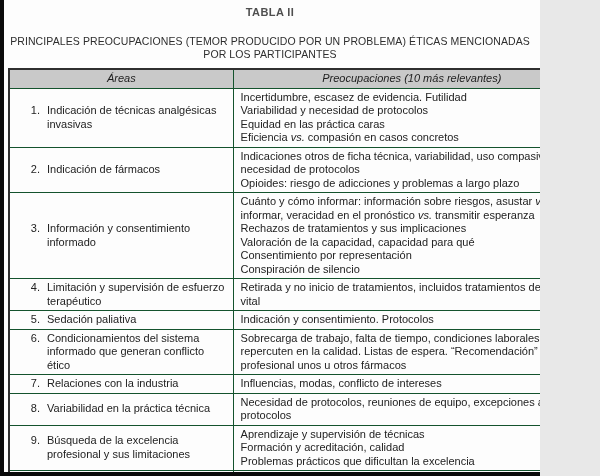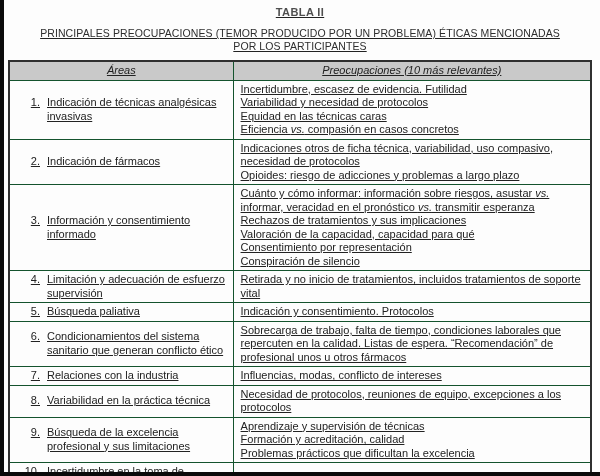--- a/index.html
+++ b/index.html
@@ -1,24 +1,23 @@
 <!DOCTYPE html>
 <html><head>
 <meta charset="utf-8">
 <style>
   html,body{margin:0;padding:0;background:#e8e8e8;}
   .page{
     position:relative;
-    width:600px;height:476px;
+    width:540px;height:476px;
     background:#fdfdfd;
     font-family:"Liberation Sans", sans-serif;
     color:#222;
     overflow:hidden;
     box-sizing:border-box;
-    text-decoration:underline;
   }
   .scan-edge-left{
     position:absolute;left:0;top:0;width:4px;height:476px;
     background:#0a0a0a;
   }
   .scan-edge-bottom{
     position:absolute;left:0;bottom:0;width:600px;height:4px;
     background:#0a0a0a;
   }
   .caption{
@@ -26,21 +25,21 @@
     text-align:center;
     line-height:13px;
   }
   .caption-title{
     font-size:11px;
     font-weight:700;
     letter-spacing:.4px;
     color:#4f4f4f;
   }
   .caption-subtitle{
-    margin:8px auto 0 auto;
+    margin:16px auto 0 auto;
     max-width:545px;
     font-size:10.5px;
     font-weight:400;
     letter-spacing:.1px;
     color:#2e2e2e;
   }
   table.tbl{
     margin:7px 8px 0 8px;
     width:584px;
     border-collapse:collapse;
@@ -100,21 +99,21 @@
   <tr>
     <td class="area-cell">
       <div class="area-flex">
         <span class="num">1.</span>
         <span class="area-text">Indicación de técnicas analgésicas invasivas</span>
       </div>
     </td>
     <td class="concerns-cell">
             <div class="concern-line">Incertidumbre, escasez de evidencia. Futilidad</div>
             <div class="concern-line">Variabilidad y necesidad de protocolos</div>
-            <div class="concern-line">Equidad en las técnicas caras</div>
+            <div class="concern-line">Equidad en las práctica caras</div>
             <div class="concern-line">Eficiencia <i>vs.</i> compasión en casos concretos</div>
           </td>
   </tr>
 
   <tr>
     <td class="area-cell">
       <div class="area-flex">
         <span class="num">2.</span>
         <span class="area-text">Indicación de fármacos</span>
       </div>
@@ -138,45 +137,45 @@
             <div class="concern-line">Valoración de la capacidad, capacidad para qué</div>
             <div class="concern-line">Consentimiento por representación</div>
             <div class="concern-line">Conspiración de silencio</div>
           </td>
   </tr>
 
   <tr>
     <td class="area-cell">
       <div class="area-flex">
         <span class="num">4.</span>
-        <span class="area-text">Limitación y adecuación de esfuerzo supervisión</span>
+        <span class="area-text">Limitación y supervisión de esfuerzo terapéutico</span>
       </div>
     </td>
     <td class="concerns-cell">
             <div class="concern-line">Retirada y no inicio de tratamientos, incluidos tratamientos de soporte vital</div>
           </td>
   </tr>
 
   <tr>
     <td class="area-cell">
       <div class="area-flex">
         <span class="num">5.</span>
-        <span class="area-text">Búsqueda paliativa</span>
+        <span class="area-text">Sedación paliativa</span>
       </div>
     </td>
     <td class="concerns-cell">
             <div class="concern-line">Indicación y consentimiento. Protocolos</div>
           </td>
   </tr>
 
   <tr>
     <td class="area-cell">
       <div class="area-flex">
         <span class="num">6.</span>
-        <span class="area-text">Condicionamientos del sistema sanitario que generan conflicto ético</span>
+        <span class="area-text">Condicionamientos del sistema informado que generan conflicto ético</span>
       </div>
     </td>
     <td class="concerns-cell">
             <div class="concern-line">Sobrecarga de trabajo, falta de tiempo, condiciones laborales que repercuten en la calidad. Listas de espera. “Recomendación” de profesional unos u otros fármacos</div>
           </td>
   </tr>
 
   <tr>
     <td class="area-cell">
       <div class="area-flex">

